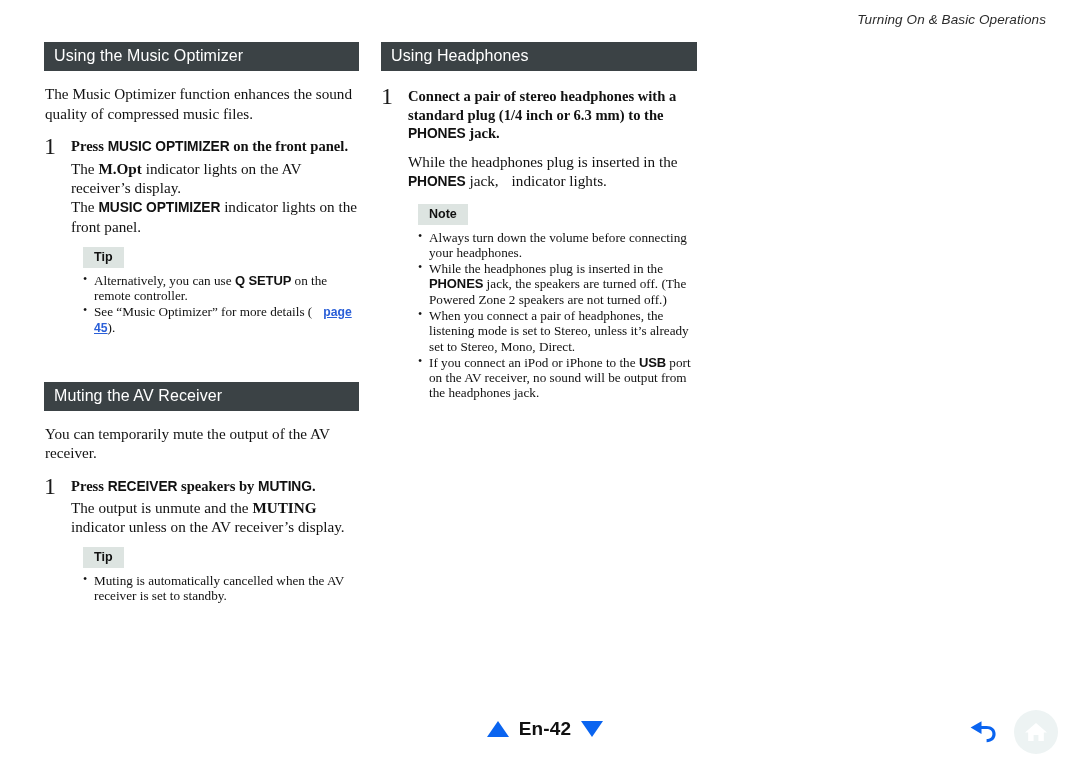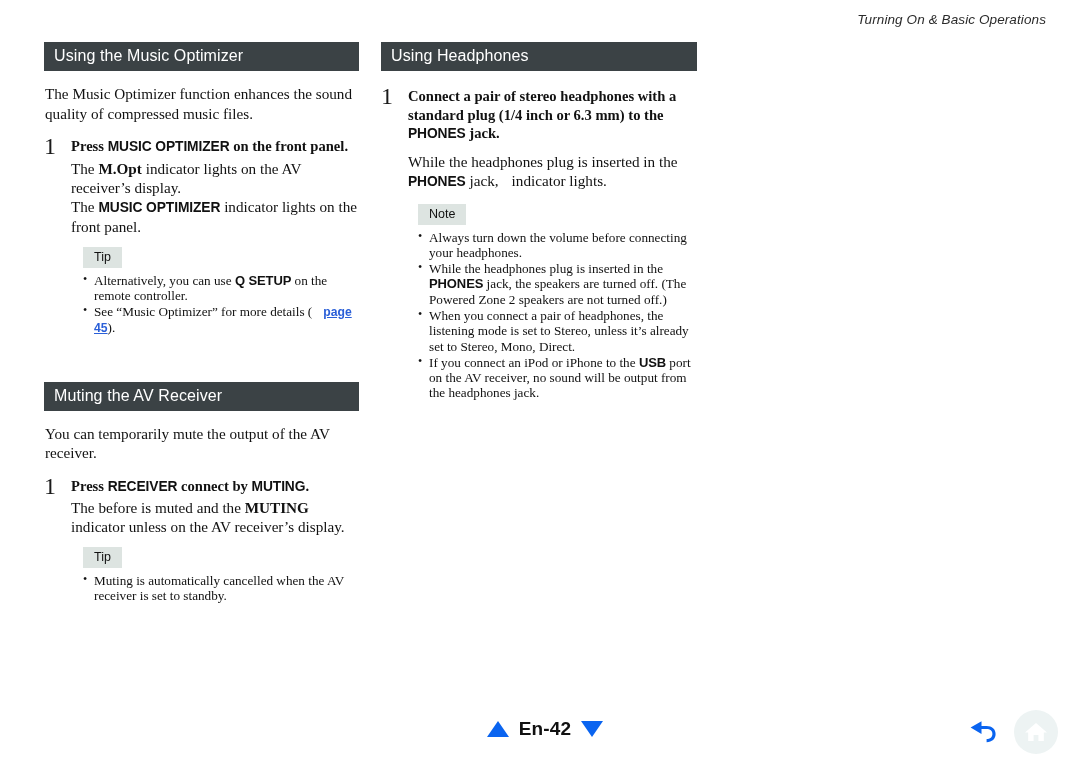--- a/index.html
+++ b/index.html
@@ -102,21 +102,21 @@
   .sb { font-weight: bold; }
 
   
   .callout { margin-top: 11px; padding-left: 12px; }
   .callout.note-blk { margin-top: 13px; padding-left: 10px; }
   .badge {
     display: inline-block;
     background: #dde4e1;
     color: #111111;
     font-family: "Liberation Sans", sans-serif;
-    font-weight: normal;
+    font-weight: bold;
     font-size: 12.5px;
     line-height: 14px;
     padding: 3px 11px 4px 11px;
   }
   .bullets {
     list-style: none;
     margin: 5px 0 0 0;
     padding: 0;
   }
   .bullets li {
@@ -234,25 +234,25 @@
   <div>
 
     <div class="section-bar w-left">Muting the AV Receiver</div>
 
     <p class="intro">You can temporarily mute the output of the AV receiver.</p>
 
     <div class="step">
       <span class="step-num">1</span>
 
       <div class="step-title">
-        <span class="sb">Press </span><span class="kb">RECEIVER</span><span class="sb"> connect by </span><span class="kb">MUTING</span><span class="sb">.</span>
+        <span class="sb">Press </span><span class="kb">RECEIVER</span><span class="sb"> speakers by </span><span class="kb">MUTING</span><span class="sb">.</span>
       </div>
 
       <div class="step-body">
-        <span>The before is muted and the </span><span class="sb">MUTING</span><span> indicator unless on the AV receiver’s display.</span>
+        <span>The output is unmute and the </span><span class="sb">MUTING</span><span> indicator unless on the AV receiver’s display.</span>
       </div>
 
       <div class="callout">
         <span class="badge">Tip</span>
         <ul class="bullets">
           <li><span>Muting is automatically cancelled when the AV receiver is set to standby.</span></li>
         </ul>
       </div>
     </div>
   </div>

